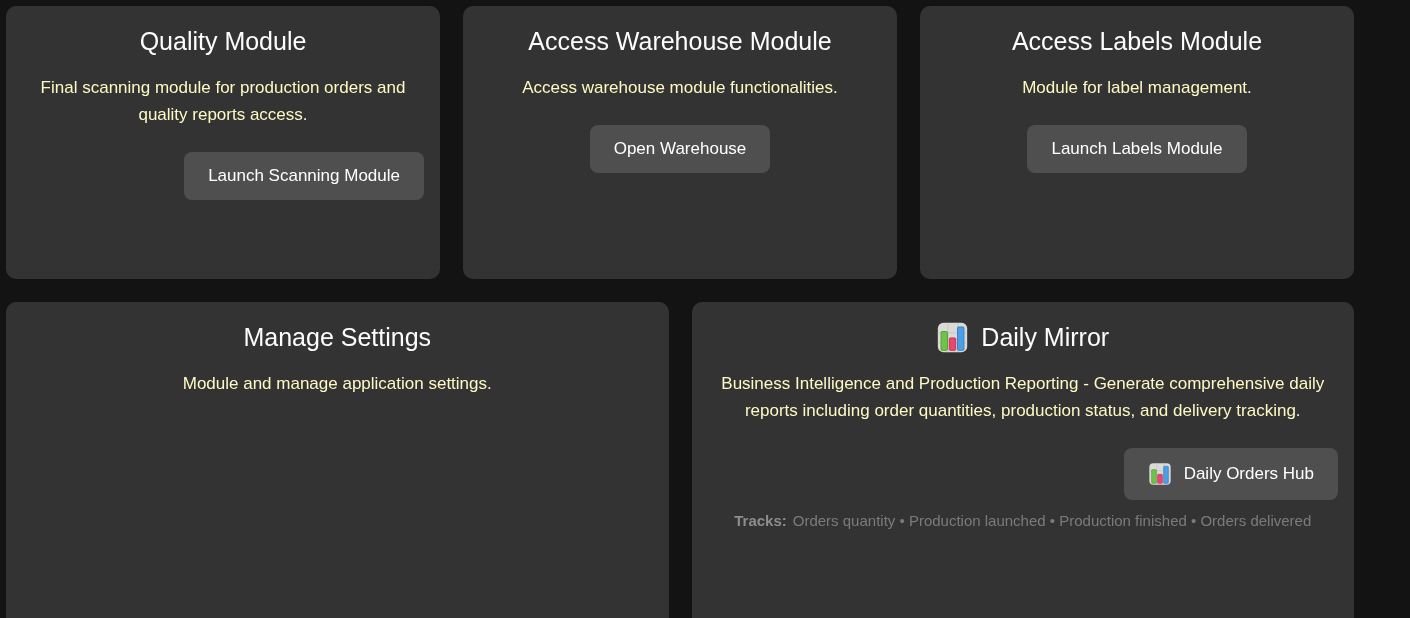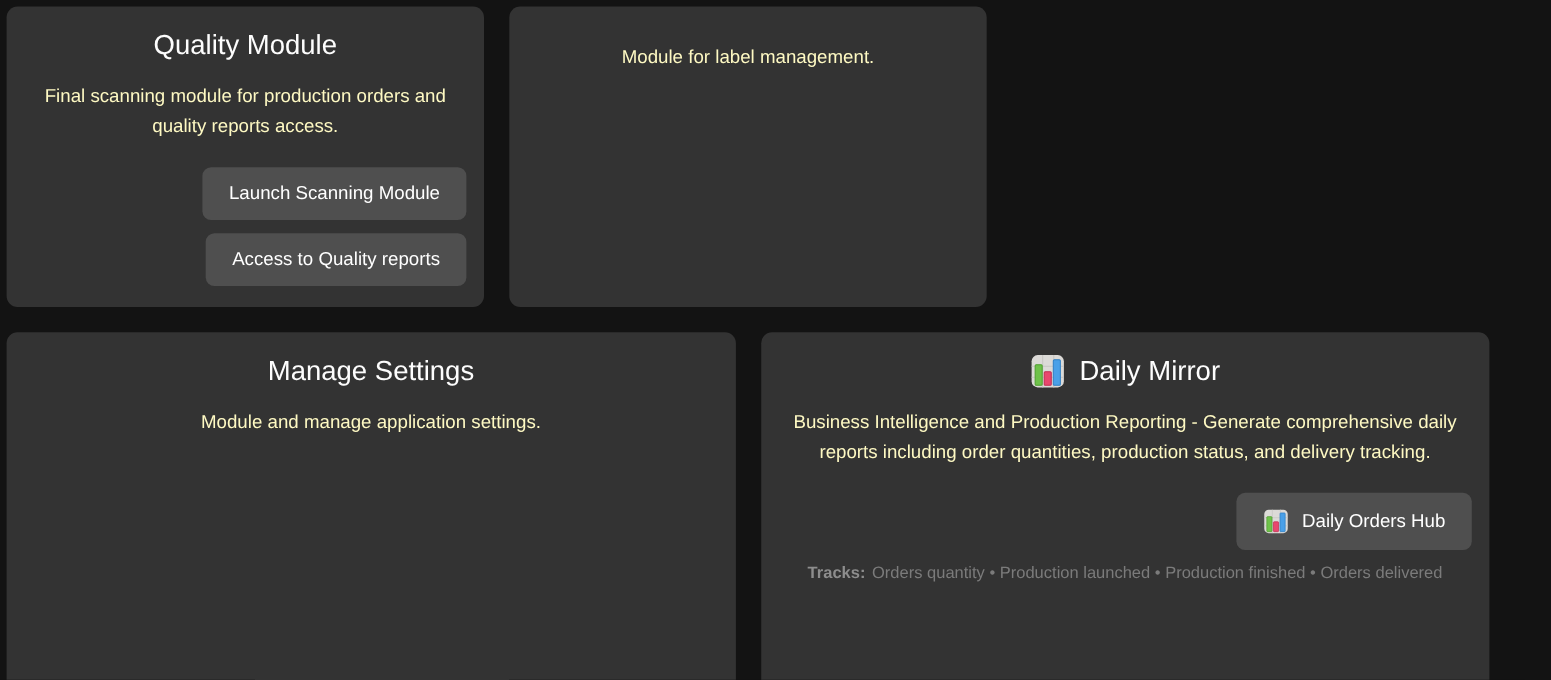--- a/index.html
+++ b/index.html
@@ -96,27 +96,37 @@
 
 <div class="page">
 
   <div class="row three">
 
     <section class="card">
       <h2 class="card-title">Quality Module</h2>
       <p class="card-desc">Final scanning module for production orders and quality reports access.</p>
       <div class="btn-col left">
         <button class="btn">Launch Scanning Module</button>
-        <button class="btn">Access to Quality reports</button>
       </div>
     </section>
 
+    <section class="card">
+      <h2 class="card-title">Access Warehouse Module</h2>
+      <p class="card-desc">Access warehouse module functionalities.</p>
+      <div class="btn-col center">
+        <button class="btn">Open Warehouse</button>
+      </div>
+    </section>
 
     <section class="card">
+      <h2 class="card-title">Access Labels Module</h2>
       <p class="card-desc">Module for label management.</p>
+      <div class="btn-col center">
+        <button class="btn">Launch Labels Module</button>
+      </div>
     </section>
 
   </div>
 
   <div class="row two">
 
     <section class="card">
       <h2 class="card-title">Manage Settings</h2>
       <p class="card-desc">Module and manage application settings.</p>
     </section>

